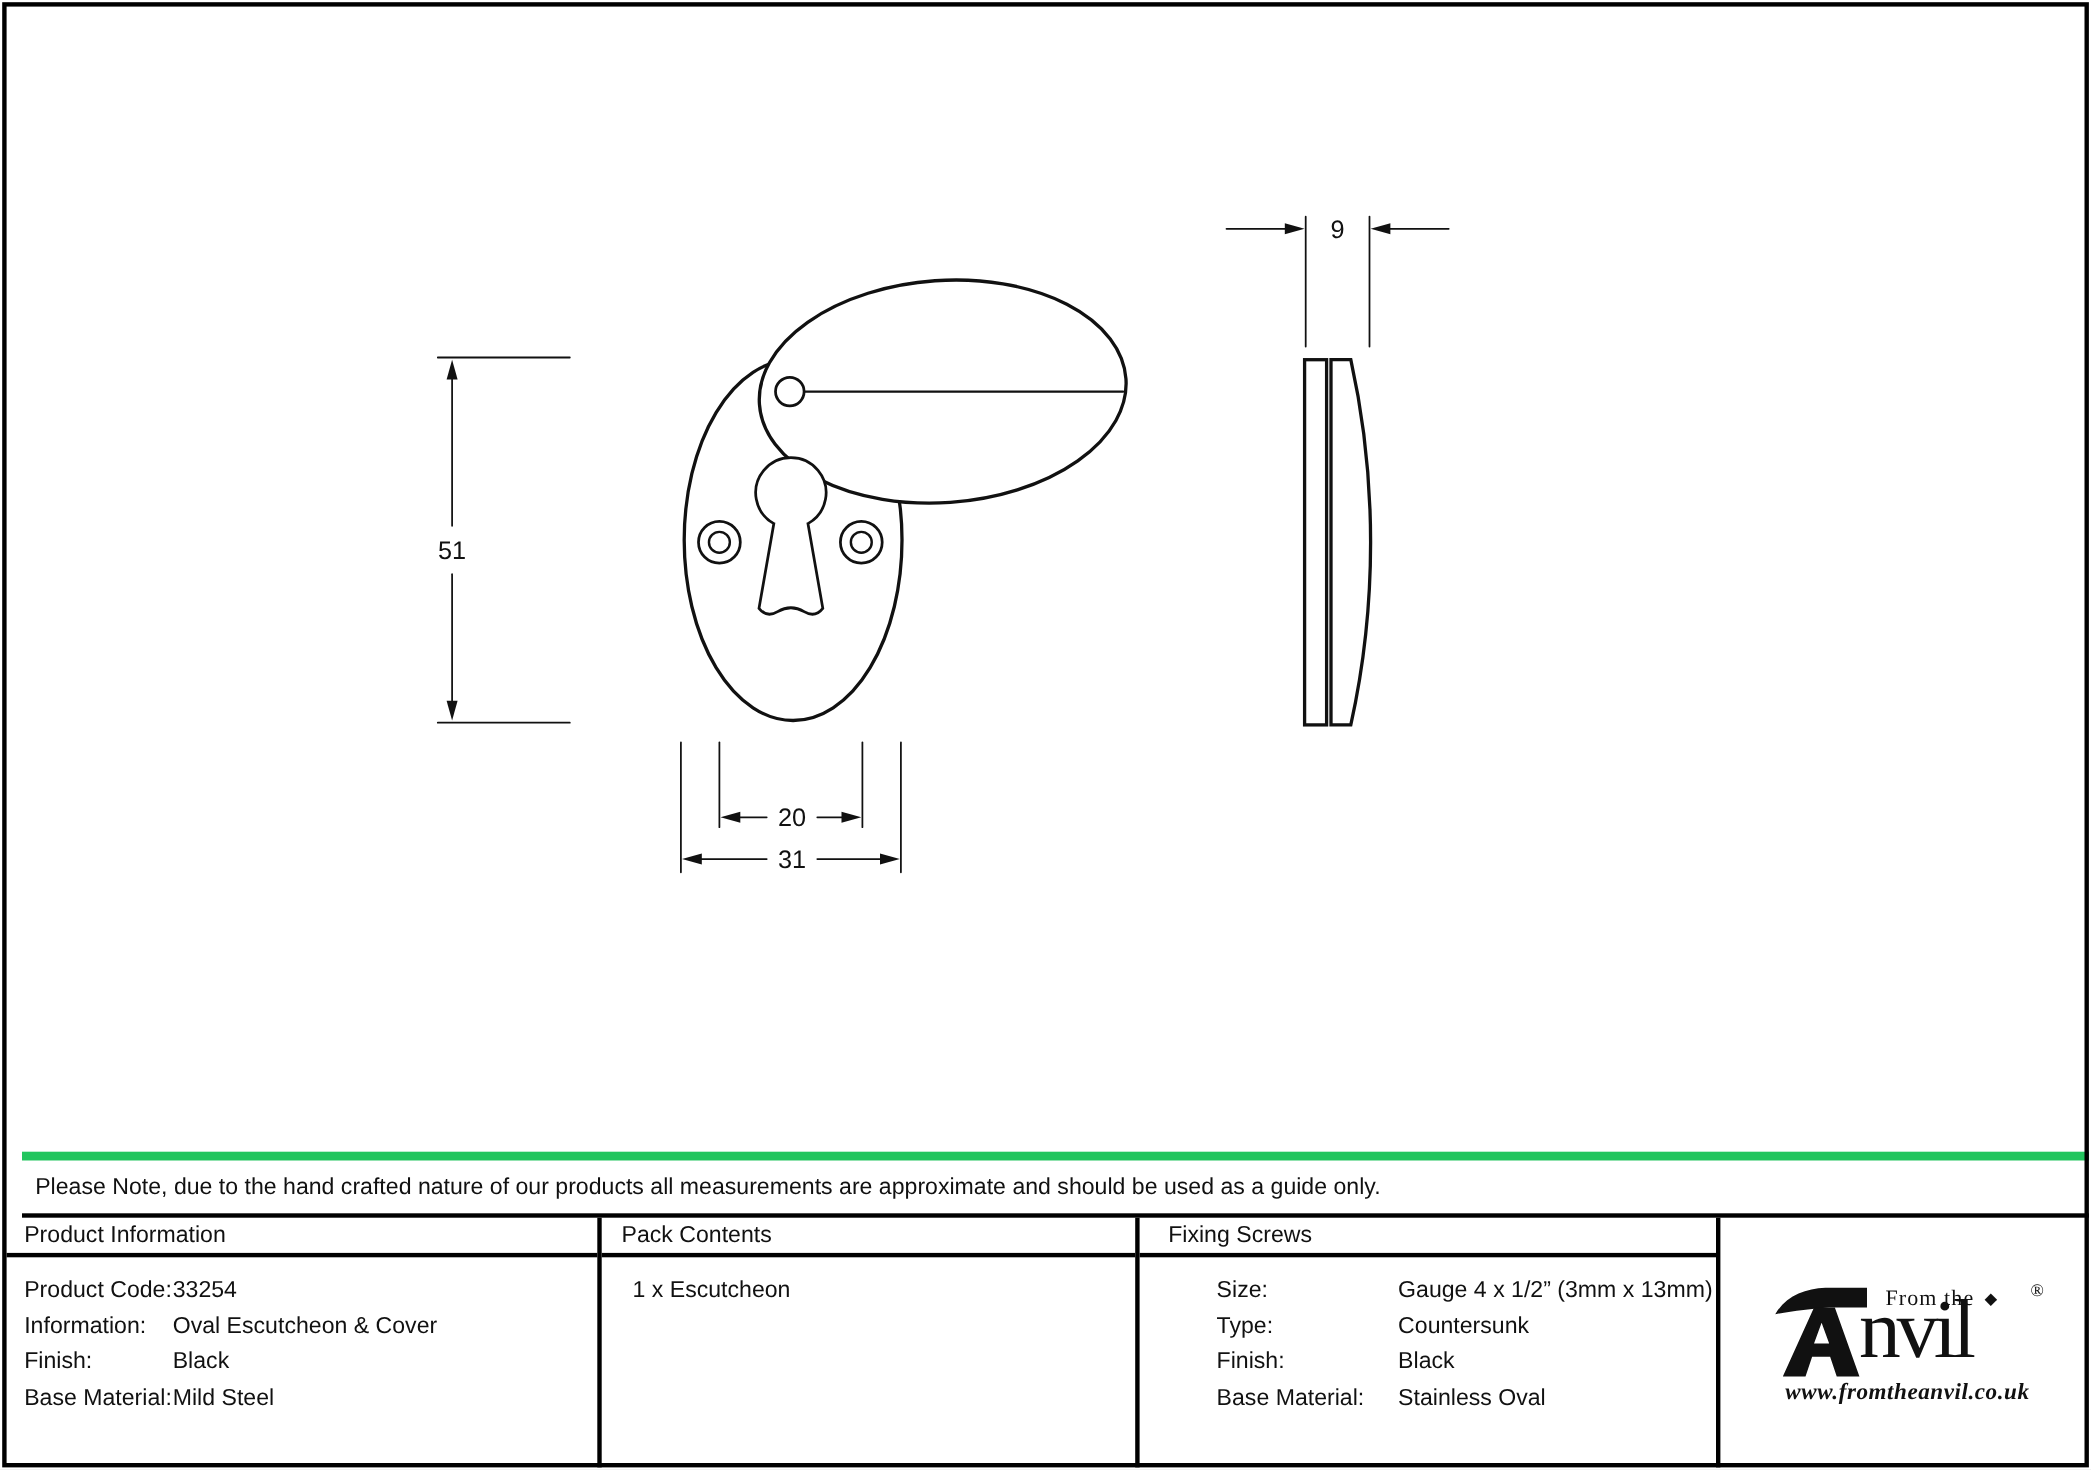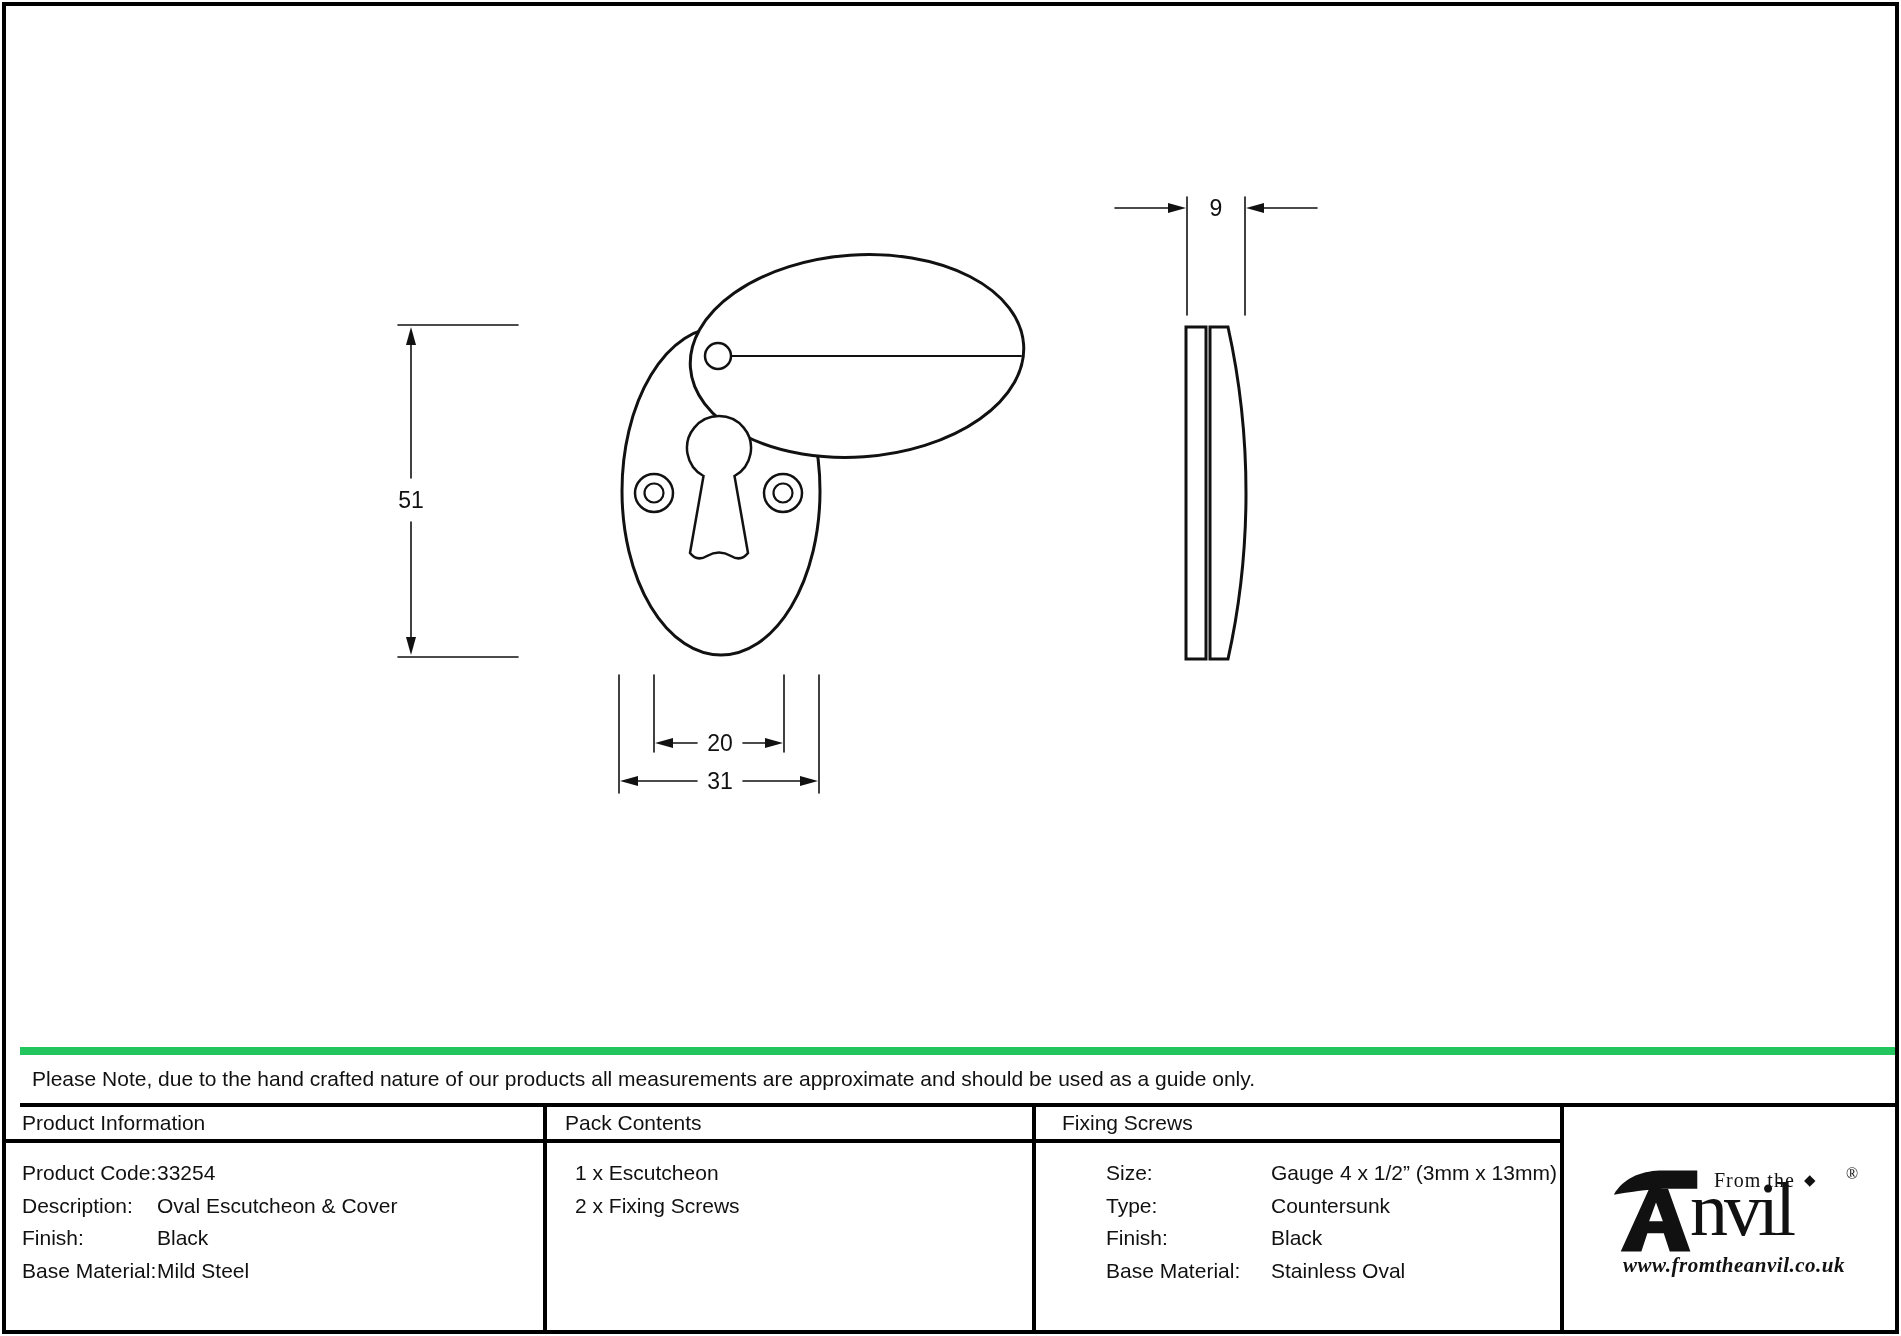--- a/index.html
+++ b/index.html
@@ -142,39 +142,38 @@
   <div class="spec-table">
 
     <div class="col product">
       <div class="col-header">Product Information</div>
       <div class="col-body">
         <div class="kv">
           <span class="k">Product Code:</span>
           <span class="v">33254</span>
         </div>
         <div class="kv">
-          <span class="k">Description:</span>
+          <span class="k">Information:</span>
           <span class="v">Oval Escutcheon &amp; Cover</span>
         </div>
         <div class="kv">
           <span class="k">Finish:</span>
           <span class="v">Black</span>
         </div>
         <div class="kv">
           <span class="k">Base Material:</span>
           <span class="v">Mild Steel</span>
         </div>
       </div>
     </div>
 
     <div class="col pack">
       <div class="col-header">Pack Contents</div>
       <div class="col-body">
         <div>1 x Escutcheon</div>
-        <div>2 x Fixing Screws</div>
       </div>
     </div>
 
     <div class="col screws">
       <div class="col-header">Fixing Screws</div>
       <div class="col-body">
         <div class="kv">
           <span class="k">Size:</span>
           <span class="v">Gauge 4 x 1/2” (3mm x 13mm)</span>
         </div>

